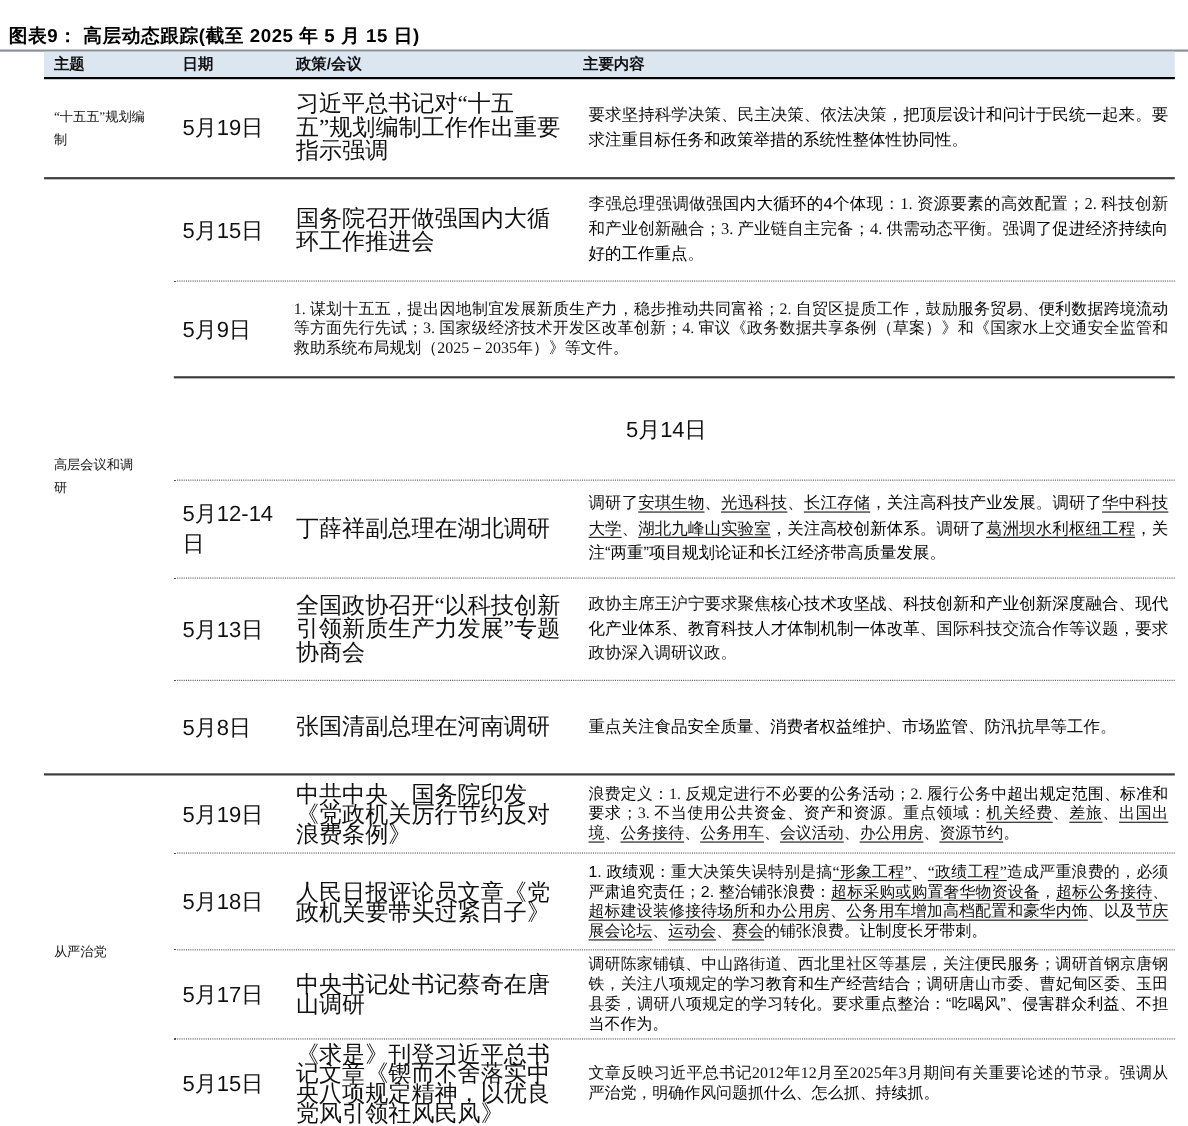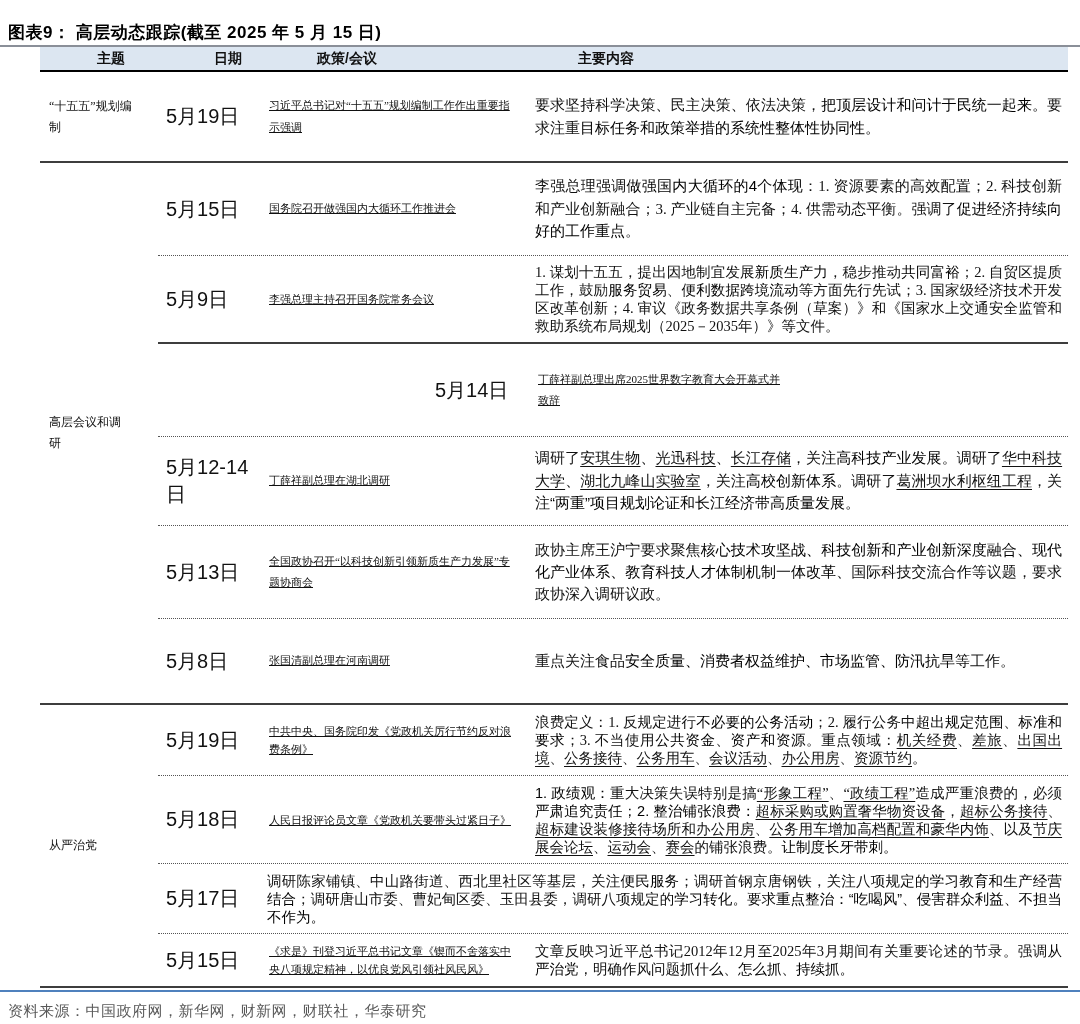--- a/index.html
+++ b/index.html
@@ -14,21 +14,21 @@
     font-family:"Liberation Sans","DejaVu Sans",sans-serif;
     font-weight:700;font-size:17px;color:#000;
     padding:9px 0 0 8px;letter-spacing:0.5px;height:22px;
   }
   .title-rule{height:2px;background:var(--rule-gray);margin-top:2px;}
   .table-wrap{margin-left:40px;width:1028px;border-bottom:2.5px solid var(--border-dark);}
   .thead{
     display:flex;background:var(--header-bg);
     border-bottom:2.5px solid #000;
     font-family:Liberation Sans, sans-serif;
-    font-weight:700;font-size:14px;align-items:center;height:23px;padding-left:48px;
+    font-weight:700;font-size:14px;align-items:center;height:23px;
   }
   .th{white-space:nowrap;}
   .th-theme{width:118px;padding-left:9px;box-sizing:border-box;}
   .th-date{width:104px;padding-left:8px;box-sizing:border-box;}
   .th-policy{width:268px;padding-left:7px;box-sizing:border-box;}
   .th-content{flex:1;}
   .section{display:flex;}
   .section + .section{border-top:2px solid var(--border-dark);}
   .theme-cell{
     width:118px;box-sizing:border-box;
@@ -40,21 +40,21 @@
   .row{display:flex;align-items:center;}
   .row.sep-dotted{border-bottom:1.5px dotted #555;}
   .row.sep-solid{border-bottom:2px solid var(--border-dark);}
   .date-cell{
     width:104px;box-sizing:border-box;padding-left:8px;
     font-family:"Liberation Sans","DejaVu Sans",sans-serif;
     font-size:20px;flex-shrink:0;
   }
   .policy-cell{
     width:268px;box-sizing:border-box;padding:4px 13px 4px 7px;
-    font-size:11px;line-height:21.5px;flex-shrink:0;text-decoration:underline;
+    font-size:21px;line-height:21.5px;flex-shrink:0;
   }
   .content-cell{
     flex:1;box-sizing:border-box;padding:4px 6px 4px 5px;
     font-size:15px;line-height:21.5px;text-align:justify;
   }
   .row.dense .policy-cell{line-height:18px;}
   .row.dense .content-cell{line-height:18px;font-size:14.5px;}
   .b{font-family:"Liberation Sans","DejaVu Sans",sans-serif;font-weight:400;color:#000;}
   .u{text-decoration:underline;text-underline-offset:3px;text-decoration-thickness:1px;}
   .accent-rule{height:2.5px;background:var(--accent);margin-top:1.5px;width:1080px;}
@@ -90,26 +90,24 @@
         <div class="section">
           <div class="theme-cell">高层会议和调研</div>
           <div class="rows">
             <div class="row sep-dotted" style="min-height: 92px;">
               <div class="date-cell">5月15日</div>
               <div class="policy-cell">国务院召开做强国内大循环工作推进会</div>
               <div class="content-cell"><span>李强总理强调</span><span class="b">做强国内大循环的4个体现</span><span>：1. 资源要素的高效配置；2. 科技创新和产业创新融合；3. 产业链自主完备；4. 供需动态平衡。强调了</span><span class="b">促进经济持续向好的工作重点</span><span>。</span></div>
             </div>
             <div class="row dense sep-solid" style="min-height: 86px;">
               <div class="date-cell">5月9日</div>
-              <div class="policy-cell">李强总理主持召开国务院常务会议</div>
               <div class="content-cell"><span>1. 谋划十五五，提出因地制宜发展</span><span class="b">新质生产力</span><span>，稳步推动</span><span class="b">共同富裕</span><span>；2. 自贸区提质工作，鼓励</span><span class="b">服务贸易</span><span>、</span><span class="b">便利数据跨境流动</span><span>等方面先行先试；3. 国家级经济技术开发区改革创新；4. 审议《政务数据共享条例（草案）》和《国家水上交通安全监管和救助系统布局规划（2025－2035年）》等文件。</span></div>
             </div>
             <div class="row sep-dotted" style="min-height: 92px; justify-content: center;">
               <div class="date-cell">5月14日</div>
-              <div class="policy-cell">丁薛祥副总理出席2025世界数字教育大会开幕式并致辞</div>
             </div>
             <div class="row sep-dotted" style="min-height: 88px;">
               <div class="date-cell">5月12-14日</div>
               <div class="policy-cell">丁薛祥副总理在湖北调研</div>
               <div class="content-cell"><span>调研了</span><span class="u">安琪生物</span><span>、</span><span class="u">光迅科技</span><span>、</span><span class="u">长江存储</span><span>，关注</span><span class="b">高科技产业发展</span><span>。调研了</span><span class="u">华中科技大学</span><span>、</span><span class="u">湖北九峰山实验室</span><span>，关注</span><span class="b">高校创新体系</span><span>。调研了</span><span class="u">葛洲坝水利枢纽工程</span><span>，关注</span><span class="b">“两重”项目规划论证和长江经济带高质量发展。</span></div>
             </div>
             <div class="row sep-dotted" style="min-height: 92px;">
               <div class="date-cell">5月13日</div>
               <div class="policy-cell">全国政协召开“以科技创新引领新质生产力发展”专题协商会</div>
               <div class="content-cell"><span>政协主席王沪宁要求聚焦</span><span class="b">核心技术攻坚战、科技创新和产业创新深度融合、现代化产业体系、教育科技人才体制机制一体改革</span><span>、国际科技交流合作等议题，要求政协深入调研议政。</span></div>
@@ -129,20 +127,21 @@
               <div class="policy-cell">中共中央、国务院印发《党政机关厉行节约反对浪费条例》</div>
               <div class="content-cell"><span>浪费定义：1. 反规定进行</span><span class="b">不必要的公务活动</span><span>；2. 履行公务中</span><span class="b">超出规定范围、标准和要求</span><span>；3. 不当使用</span><span class="b">公共资金、资产和资源</span><span>。重点领域：</span><span class="u">机关经费</span><span>、</span><span class="u">差旅</span><span>、</span><span class="u">出国出境</span><span>、</span><span class="u">公务接待</span><span>、</span><span class="u">公务用车</span><span>、</span><span class="u">会议活动</span><span>、</span><span class="u">办公用房</span><span>、</span><span class="u">资源节约</span><span>。</span></div>
             </div>
             <div class="row dense sep-dotted" style="min-height: 87px;">
               <div class="date-cell">5月18日</div>
               <div class="policy-cell">人民日报评论员文章《党政机关要带头过紧日子》</div>
               <div class="content-cell"><span class="b">1.  政绩观：</span><span>重大决策失误特别是搞</span><span class="u">“形象工程”</span><span>、</span><span class="u">“政绩工程”</span><span>造成严重浪费的，必须</span><span class="b">严肃追究责任</span><span>；</span><span class="b">2. 整治铺张浪费：</span><span class="u">超标采购或购置奢华物资设备</span><span>，</span><span class="u">超标公务接待</span><span>、</span><span class="u">超标建设装修接待场所和办公用房</span><span>、</span><span class="u">公务用车增加高档配置和豪华内饰</span><span>、以及</span><span class="u">节庆展会论坛</span><span>、</span><span class="u">运动会</span><span>、</span><span class="u">赛会</span><span>的铺张浪费。</span><span class="b">让制度长牙带刺。</span></div>
             </div>
             <div class="row dense sep-dotted" style="min-height: 69px;">
               <div class="date-cell">5月17日</div>
+              <div class="policy-cell">中央书记处书记蔡奇在唐山调研</div>
               <div class="content-cell"><span>调研陈家铺镇、中山路街道、西北里社区等基层，关注</span><span class="b">便民服务</span><span>；调研首钢京唐钢铁，关注八项规定的</span><span class="b">学习教育和生产经营结合</span><span>；调研唐山市委、曹妃甸区委、玉田县委，调研八项规定的</span><span class="b">学习转化</span><span>。要求</span><span class="b">重点整治：“吃喝风”、侵害群众利益、不担当不作为。</span></div>
             </div>
             <div class="row dense" style="min-height: 52px;">
               <div class="date-cell">5月15日</div>
               <div class="policy-cell">《求是》刊登习近平总书记文章《锲而不舍落实中央八项规定精神，以优良党风引领社风民风》</div>
               <div class="content-cell"><span>文章反映习近平总书记2012年12月至2025年3月期间有关重要论述的节录。强调</span><span class="b">从严治党</span><span>，明确作风问题</span><span class="b">抓什么、怎么抓、持续抓。</span></div>
             </div>
           </div>
         </div>
       </div>

